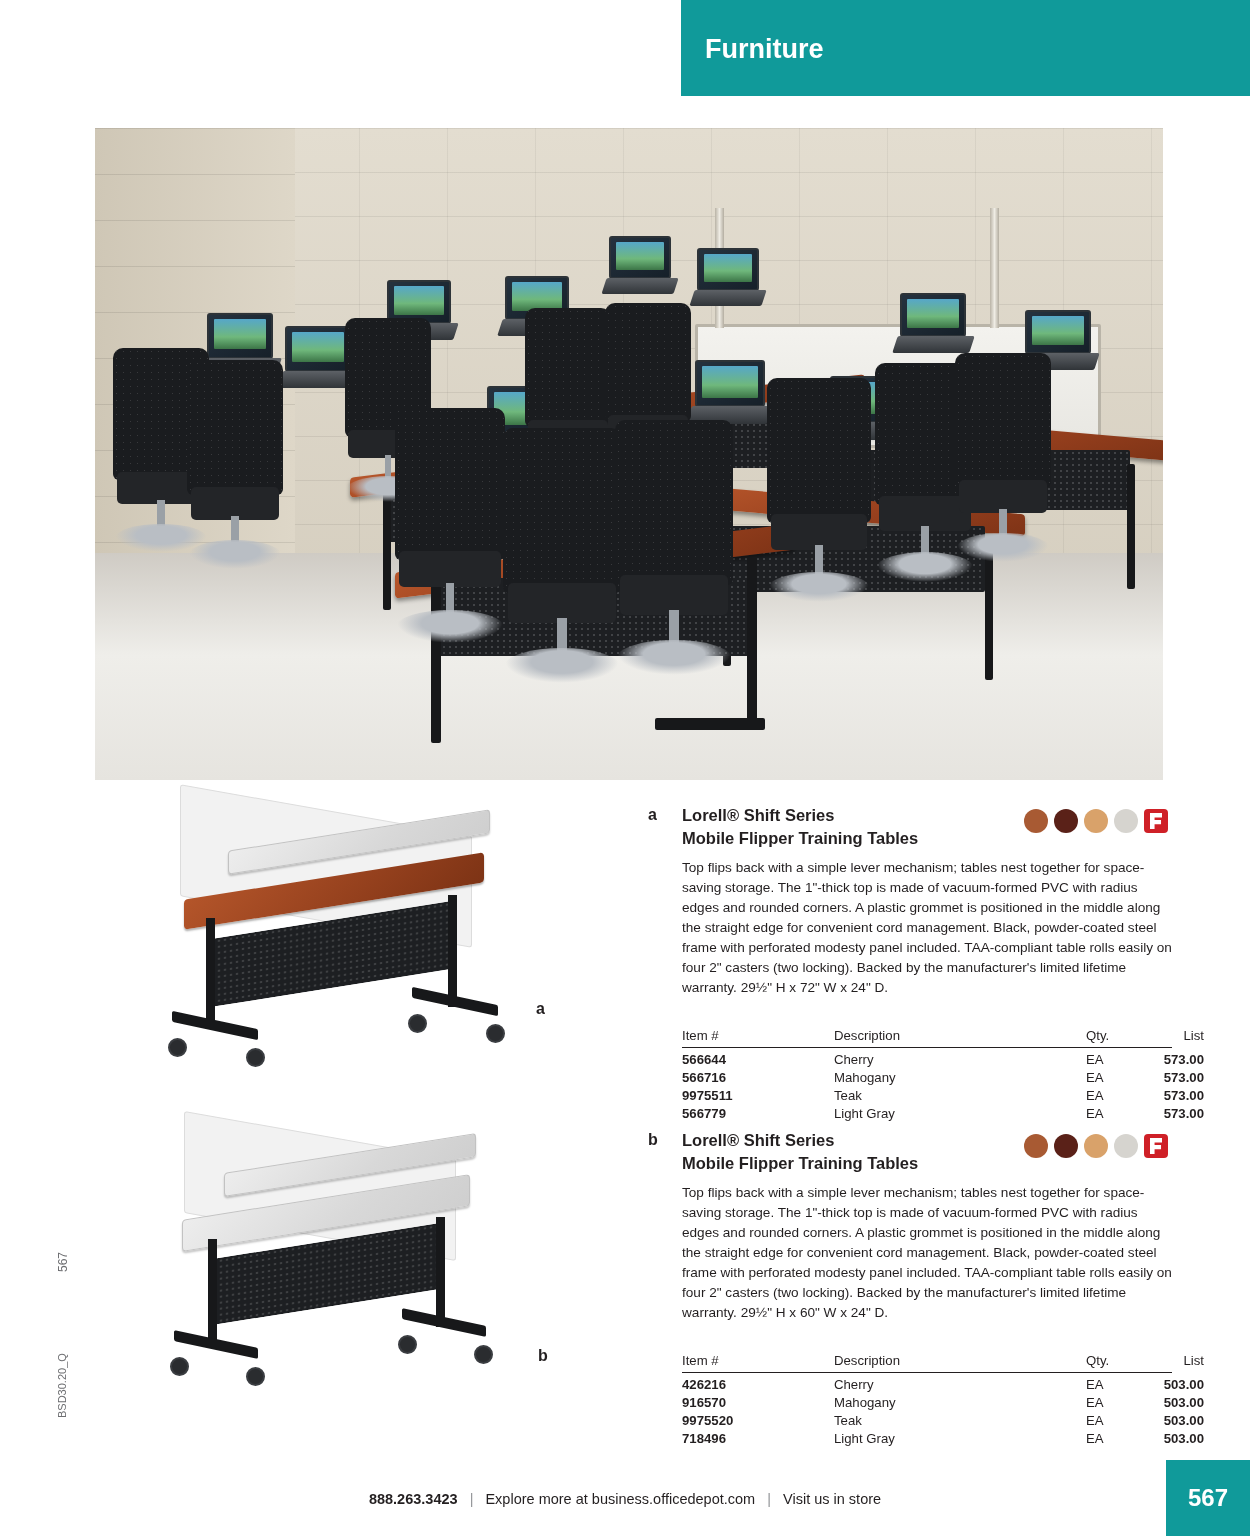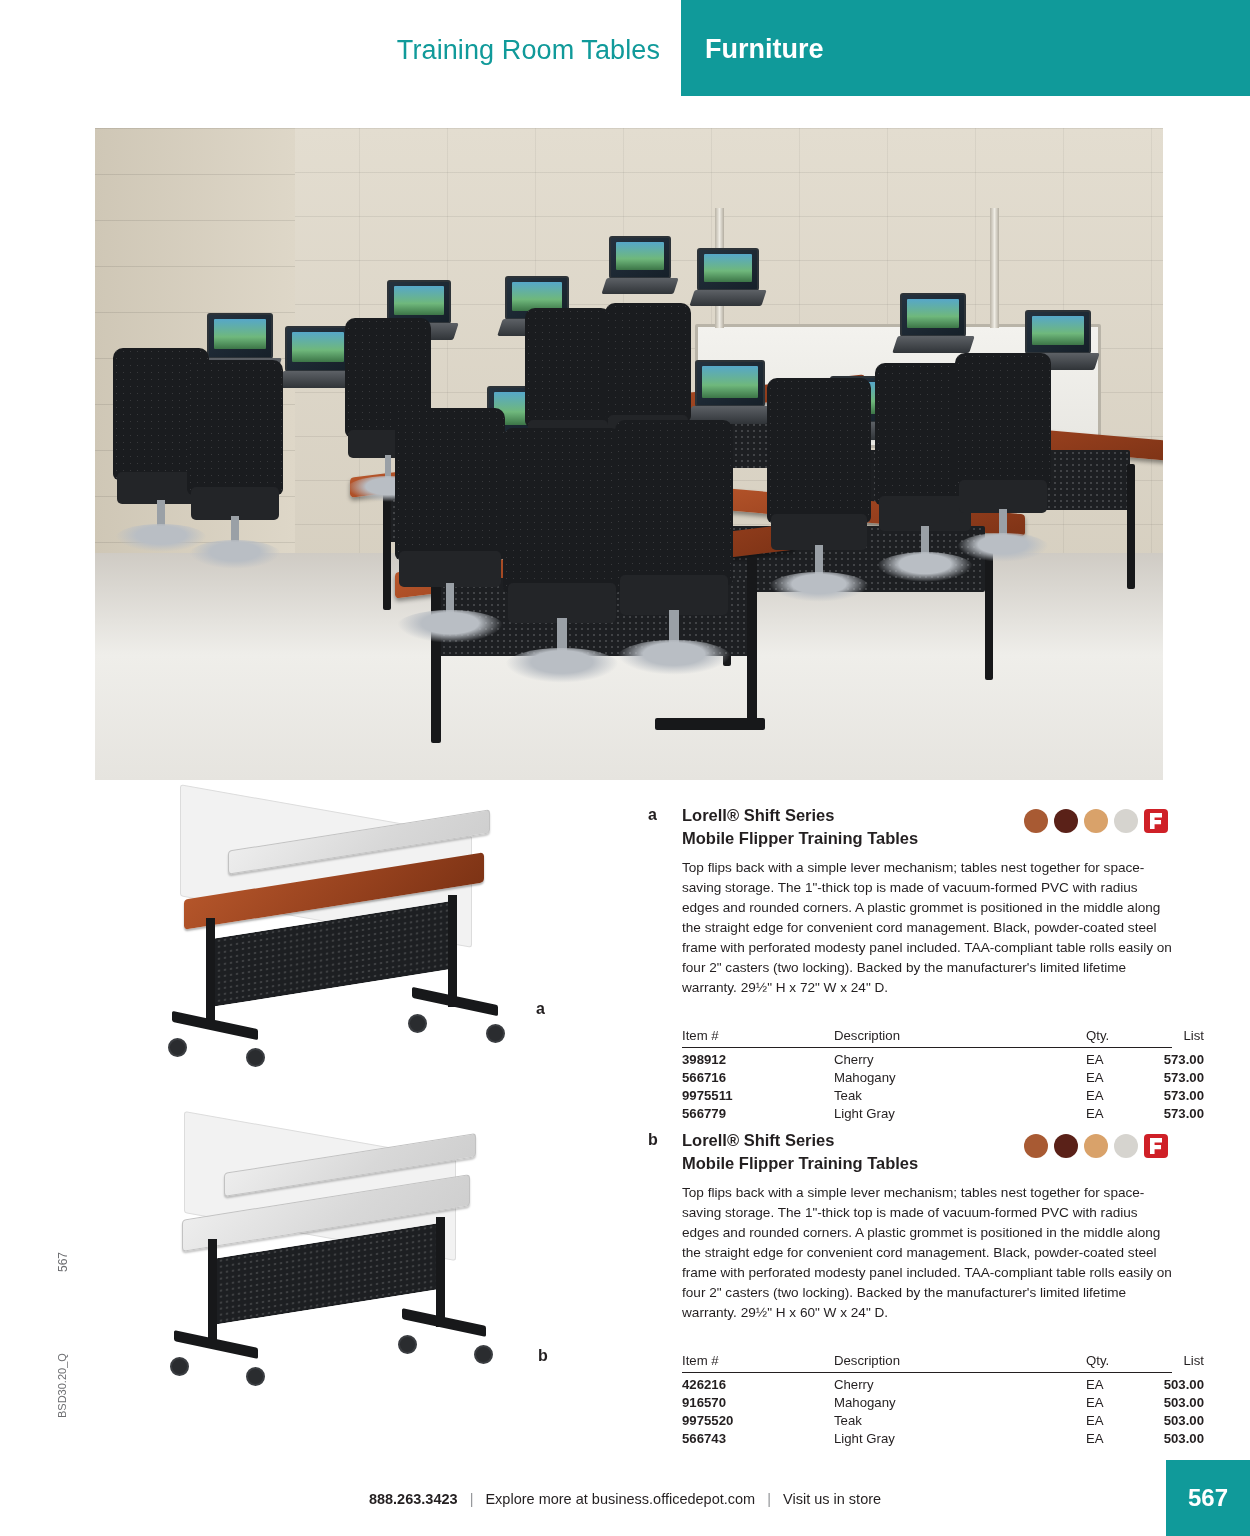--- a/index.html
+++ b/index.html
@@ -369,21 +369,20 @@
     display: flex;
     align-items: center;
     justify-content: center;
   }
 </style>
 </head>
 <body>
 
 <div class="header">
   <div class="header-teal-block"></div>
-  <div class="header-section">Training Room Tables</div>
   <div class="header-category">Furniture</div>
 </div>
 
 <div class="hero">
   <div class="hero-wall"></div>
   <div class="hero-wall2"></div>
   <div class="hero-floor"></div>
   <div class="hero-whiteboard"></div>
   <div class="hero-pipe pipe1"></div>
   <div class="hero-pipe pipe2"></div>
@@ -583,21 +582,21 @@
 
   <div class="tbl-head" style="top:222px;">
     <span class="c-item">Item #</span>
     <span class="c-desc">Description</span>
     <span class="c-qty">Qty.</span>
     <span class="c-list">List</span>
   </div>
   <div class="tbl-rule" style="top:241px;"></div>
 
   <div class="tbl-row" style="top:246px;">
-    <span class="c-item">398912</span>
+    <span class="c-item">566644</span>
     <span class="c-desc">Cherry</span>
     <span class="c-qty">EA</span>
     <span class="c-list">573.00</span>
   </div>
   <div class="tbl-row" style="top:264px;">
     <span class="c-item">566716</span>
     <span class="c-desc">Mahogany</span>
     <span class="c-qty">EA</span>
     <span class="c-list">573.00</span>
   </div>
@@ -650,21 +649,21 @@
     <span class="c-qty">EA</span>
     <span class="c-list">503.00</span>
   </div>
   <div class="tbl-row" style="top:282px;">
     <span class="c-item">9975520</span>
     <span class="c-desc">Teak</span>
     <span class="c-qty">EA</span>
     <span class="c-list">503.00</span>
   </div>
   <div class="tbl-row" style="top:300px;">
-    <span class="c-item">566743</span>
+    <span class="c-item">718496</span>
     <span class="c-desc">Light Gray</span>
     <span class="c-qty">EA</span>
     <span class="c-list">503.00</span>
   </div>
 </div>
 
 <div class="footer">
   <span class="phone">888.263.3423</span>
   <span class="sep">|</span>
   <span>Explore more at business.officedepot.com</span>

